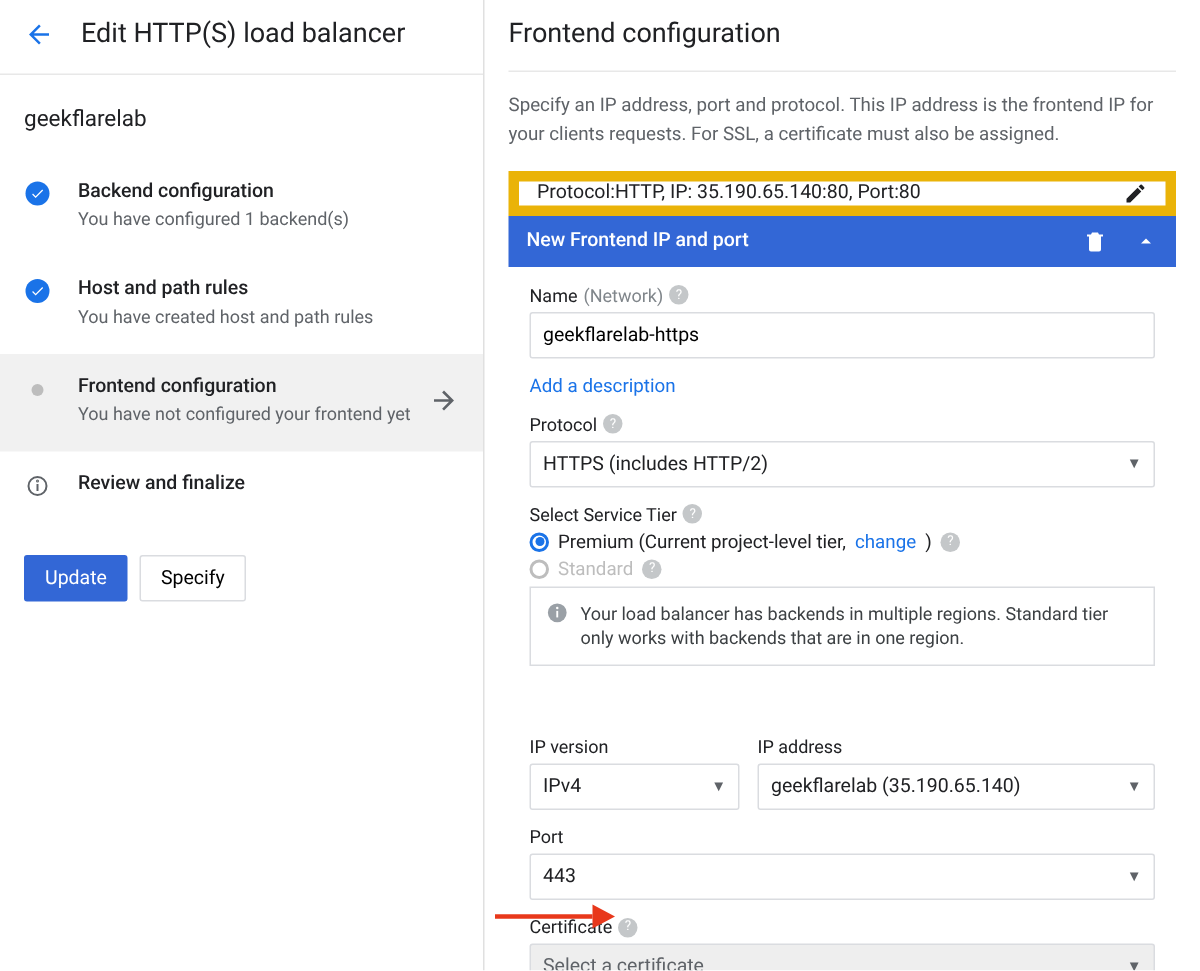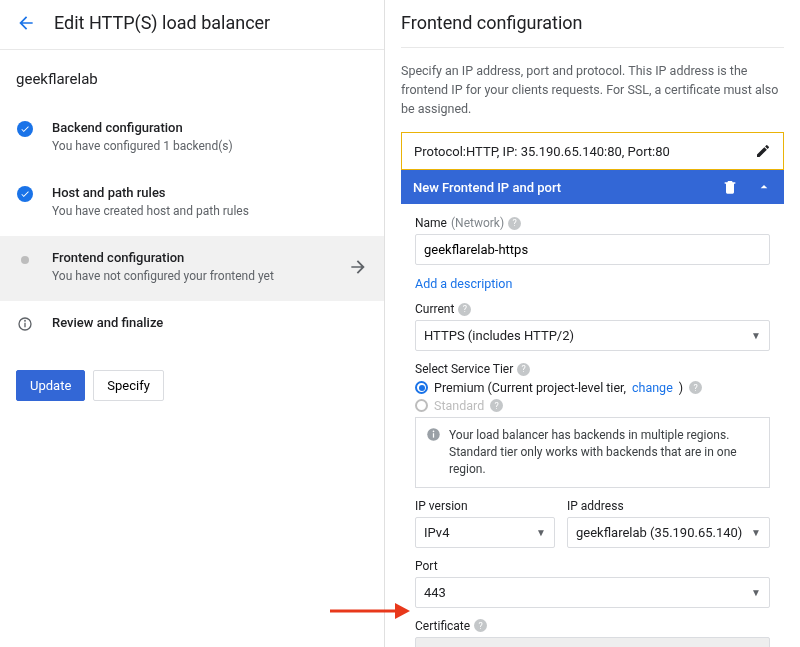--- a/index.html
+++ b/index.html
@@ -1,54 +1,54 @@
 <!DOCTYPE html>
 <html><head>
 <meta charset="utf-8">
 <style>
 * { box-sizing: border-box; margin: 0; padding: 0; font-family: Roboto, "Helvetica Neue", Arial, sans-serif; }
 body { display: flex; width: 800px; height: 647px; font-size: 13px; color: #202124; background: #fff; }
-.left { width: 385px; border-right: 1px solid #e0e0e0; display: flex; flex-direction: column; }
+.left { width: 323px; border-right: 1px solid #e0e0e0; display: flex; flex-direction: column; }
 .right { flex: 1; padding: 12px 16px 0 16px; overflow: hidden; }
 .hdr { display: flex; align-items: center; padding: 12px 16px 16px 16px; border-bottom: 1px solid #e8e8e8; }
 .back { color: #1a73e8; margin-right: 18px; cursor: pointer; }
 .hdr-title { font-size: 18px; font-weight: 400; }
 .projname { font-size: 15px; padding: 20px 16px 18px 16px; color: #202124; }
 .steps { display: flex; flex-direction: column; }
 .step { display: flex; align-items: flex-start; padding: 14px 16px 18px 16px; position: relative; }
 .step.active { background: #f1f1f1; }
 .step-ic { width: 18px; display: flex; justify-content: center; margin-top: 1px; margin-right: 18px; flex-shrink: 0; }
 .step-body { flex: 1; }
 .step-title { font-size: 13px; font-weight: 500; color: #202124; margin-bottom: 4px; }
 .step-sub { font-size: 12px; color: #5f6368; }
 .chev { color: #5f6368; align-self: center; }
 .btnrow { padding: 18px 16px; display: flex; gap: 8px; }
 .btn { padding: 7px 13px; font-size: 13px; border-radius: 2px; border: 1px solid #dadce0; background: #fff; cursor: pointer; }
 .btn.primary { background: #3367d6; color: #fff; border-color: #3367d6; }
 .rtitle { font-size: 18px; font-weight: 400; padding-bottom: 14px; border-bottom: 1px solid #e8e8e8; margin-bottom: 14px; }
 .desc { font-size: 12.5px; color: #5f6368; line-height: 1.5; margin-bottom: 14px; }
-.existing { border: 1px solid #eab308; padding: 10px 12px; display: flex; justify-content: space-between; align-items: center; font-size: 13px; margin-bottom: 0; }
+.existing { border: 7px solid #eab308; padding: 0 12px; display: flex; justify-content: space-between; align-items: center; font-size: 13px; margin-bottom: 0; }
 .bluebar { background: #3367d6; color: #fff; padding: 9px 12px; display: flex; justify-content: space-between; align-items: center; font-size: 13px; font-weight: 500; }
 .bluebar .icons { display: flex; gap: 18px; align-items: center; }
 .panel { padding: 12px 14px 0 14px; }
 .lbl { font-size: 12px; color: #202124; display: flex; align-items: center; gap: 4px; margin-bottom: 4px; }
 .lbl .opt { color: #80868b; }
 .help { width: 13px; height: 13px; border-radius: 50%; background: #c4c7c9; color: #fff; font-size: 9px; display: inline-flex; align-items: center; justify-content: center; }
 .field { width: 100%; border: 1px solid #dadce0; padding: 7px 8px; font-size: 13px; border-radius: 2px; background: #fff; }
 .select { width: 100%; border: 1px solid #dadce0; padding: 7px 8px; font-size: 13px; border-radius: 2px; background: #fff; display: flex; justify-content: space-between; align-items: center; cursor: pointer; }
 .select.shade { background: #eeeeee; }
 .link { color: #1a73e8; font-size: 12.5px; cursor: pointer; display: inline-block; }
 .block { margin-bottom: 11px; }
 .radio-row { display: flex; align-items: center; gap: 6px; font-size: 12.5px; margin-bottom: 3px; }
 .radio { width: 13px; height: 13px; border-radius: 50%; border: 2px solid #1a73e8; display: inline-flex; align-items: center; justify-content: center; }
 .radio.on::after { content: ""; width: 6px; height: 6px; border-radius: 50%; background: #1a73e8; }
 .radio.off { border-color: #bdbdbd; }
 .info-box { border: 1px solid #dadce0; padding: 9px 10px; font-size: 12px; color: #3c4043; display: flex; gap: 8px; line-height: 1.4; margin-top: 4px; }
 .cols { display: flex; gap: 12px; }
-.col { flex: 1; }
+.col { flex: 1; margin-top: 36px; }
 .col.narrow { flex: 0 0 140px; }
 .caret { font-size: 10px; color: #5f6368; }
 .arrow { position: absolute; left: 330px; top: 599px; z-index: 10; }
 .check-badge { width: 16px; height: 16px; border-radius: 50%; background: #1a73e8; display: flex; align-items: center; justify-content: center; }
 .grey-dot { width: 8px; height: 8px; border-radius: 50%; background: #bdbdbd; margin-top: 5px; }
 svg { display: block; }
 </style>
 </head>
 <body>
 
@@ -160,21 +160,21 @@
       </div>
       <input class="field" value="geekflarelab-https" style="">
     </div>
 
     <div class="block">
       <span class="link">Add a description</span>
     </div>
 
     <div class="block">
       <div class="lbl">
-        <span>Current</span>
+        <span>Protocol</span>
         <span class="help">?</span>
       </div>
       <div class="select">
         <span>HTTPS (includes HTTP/2)</span>
           <span class="caret">▼</span>
       </div>
     </div>
 
     <div class="block">
       <div class="lbl">

